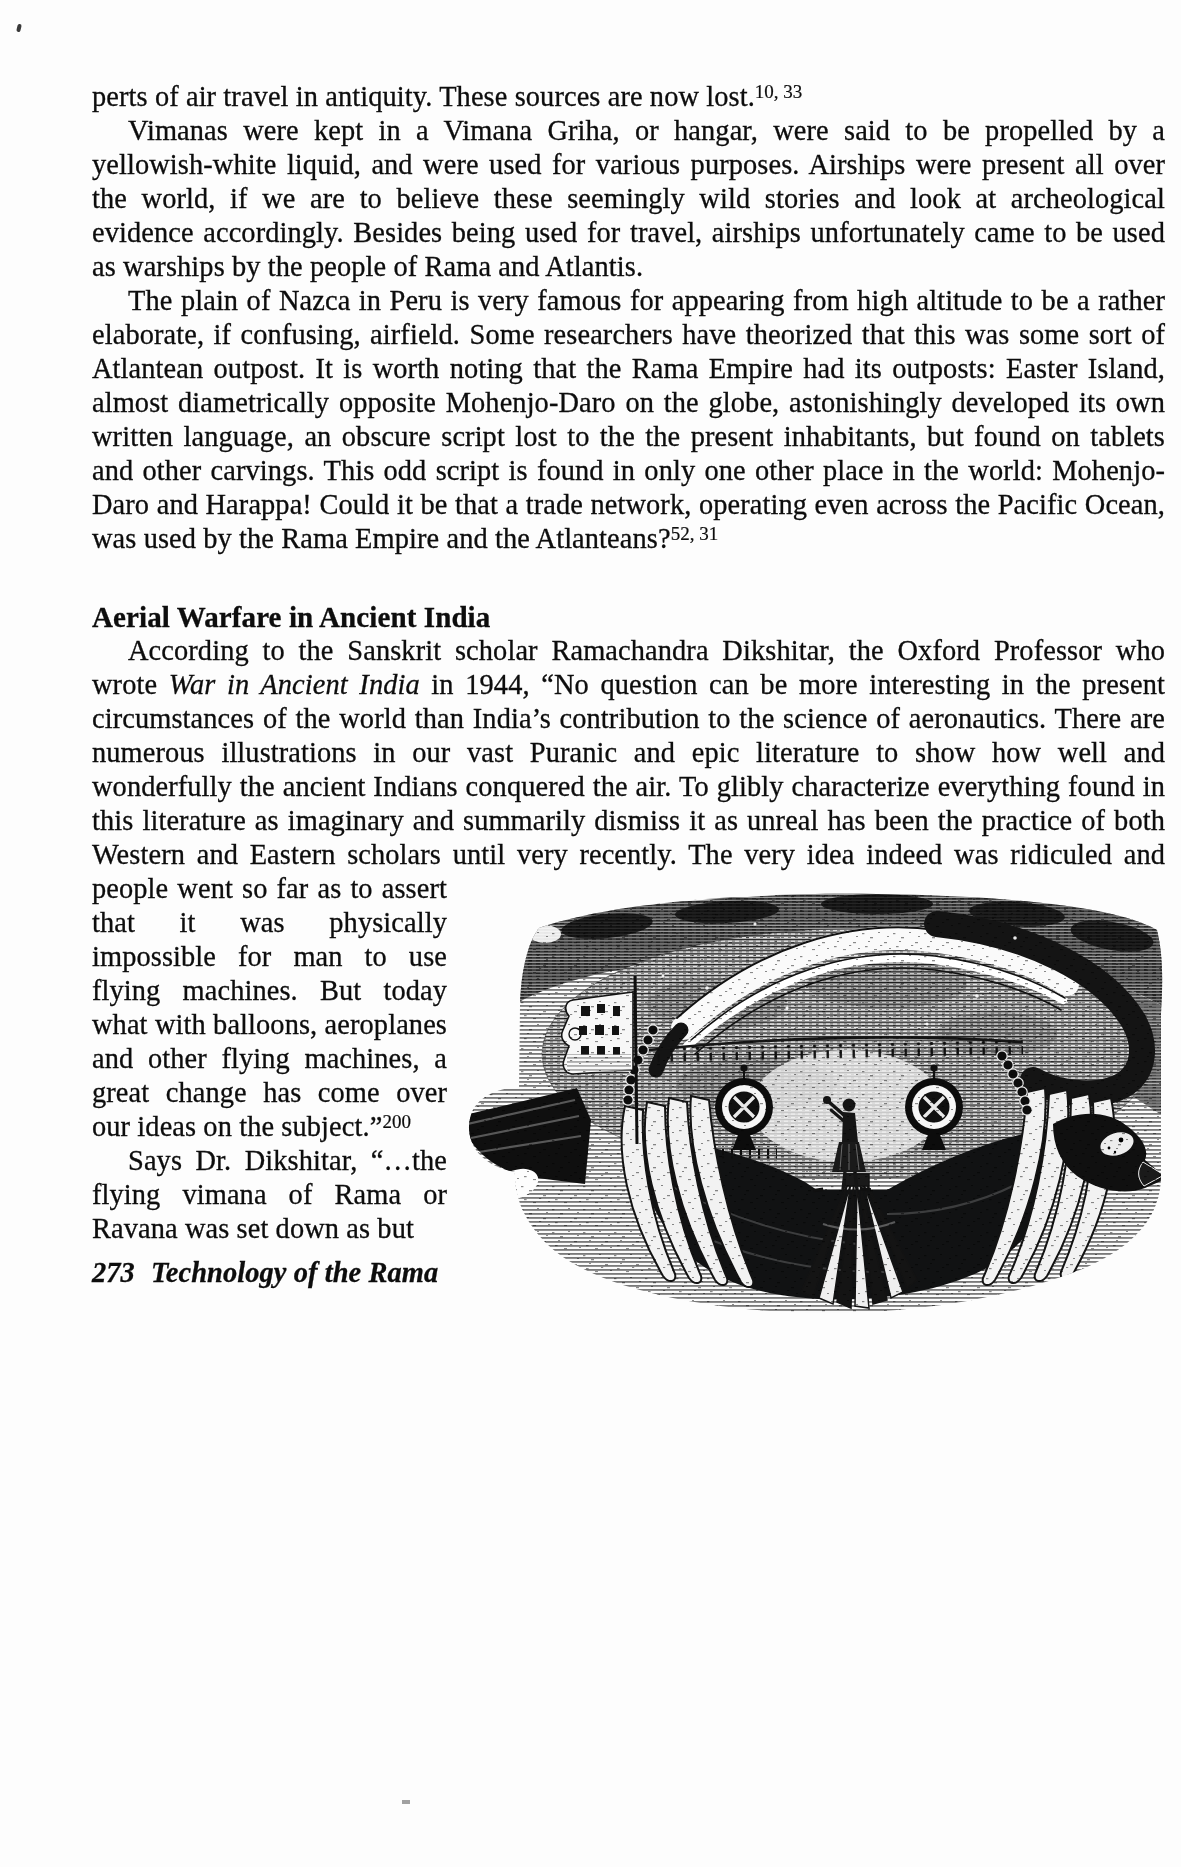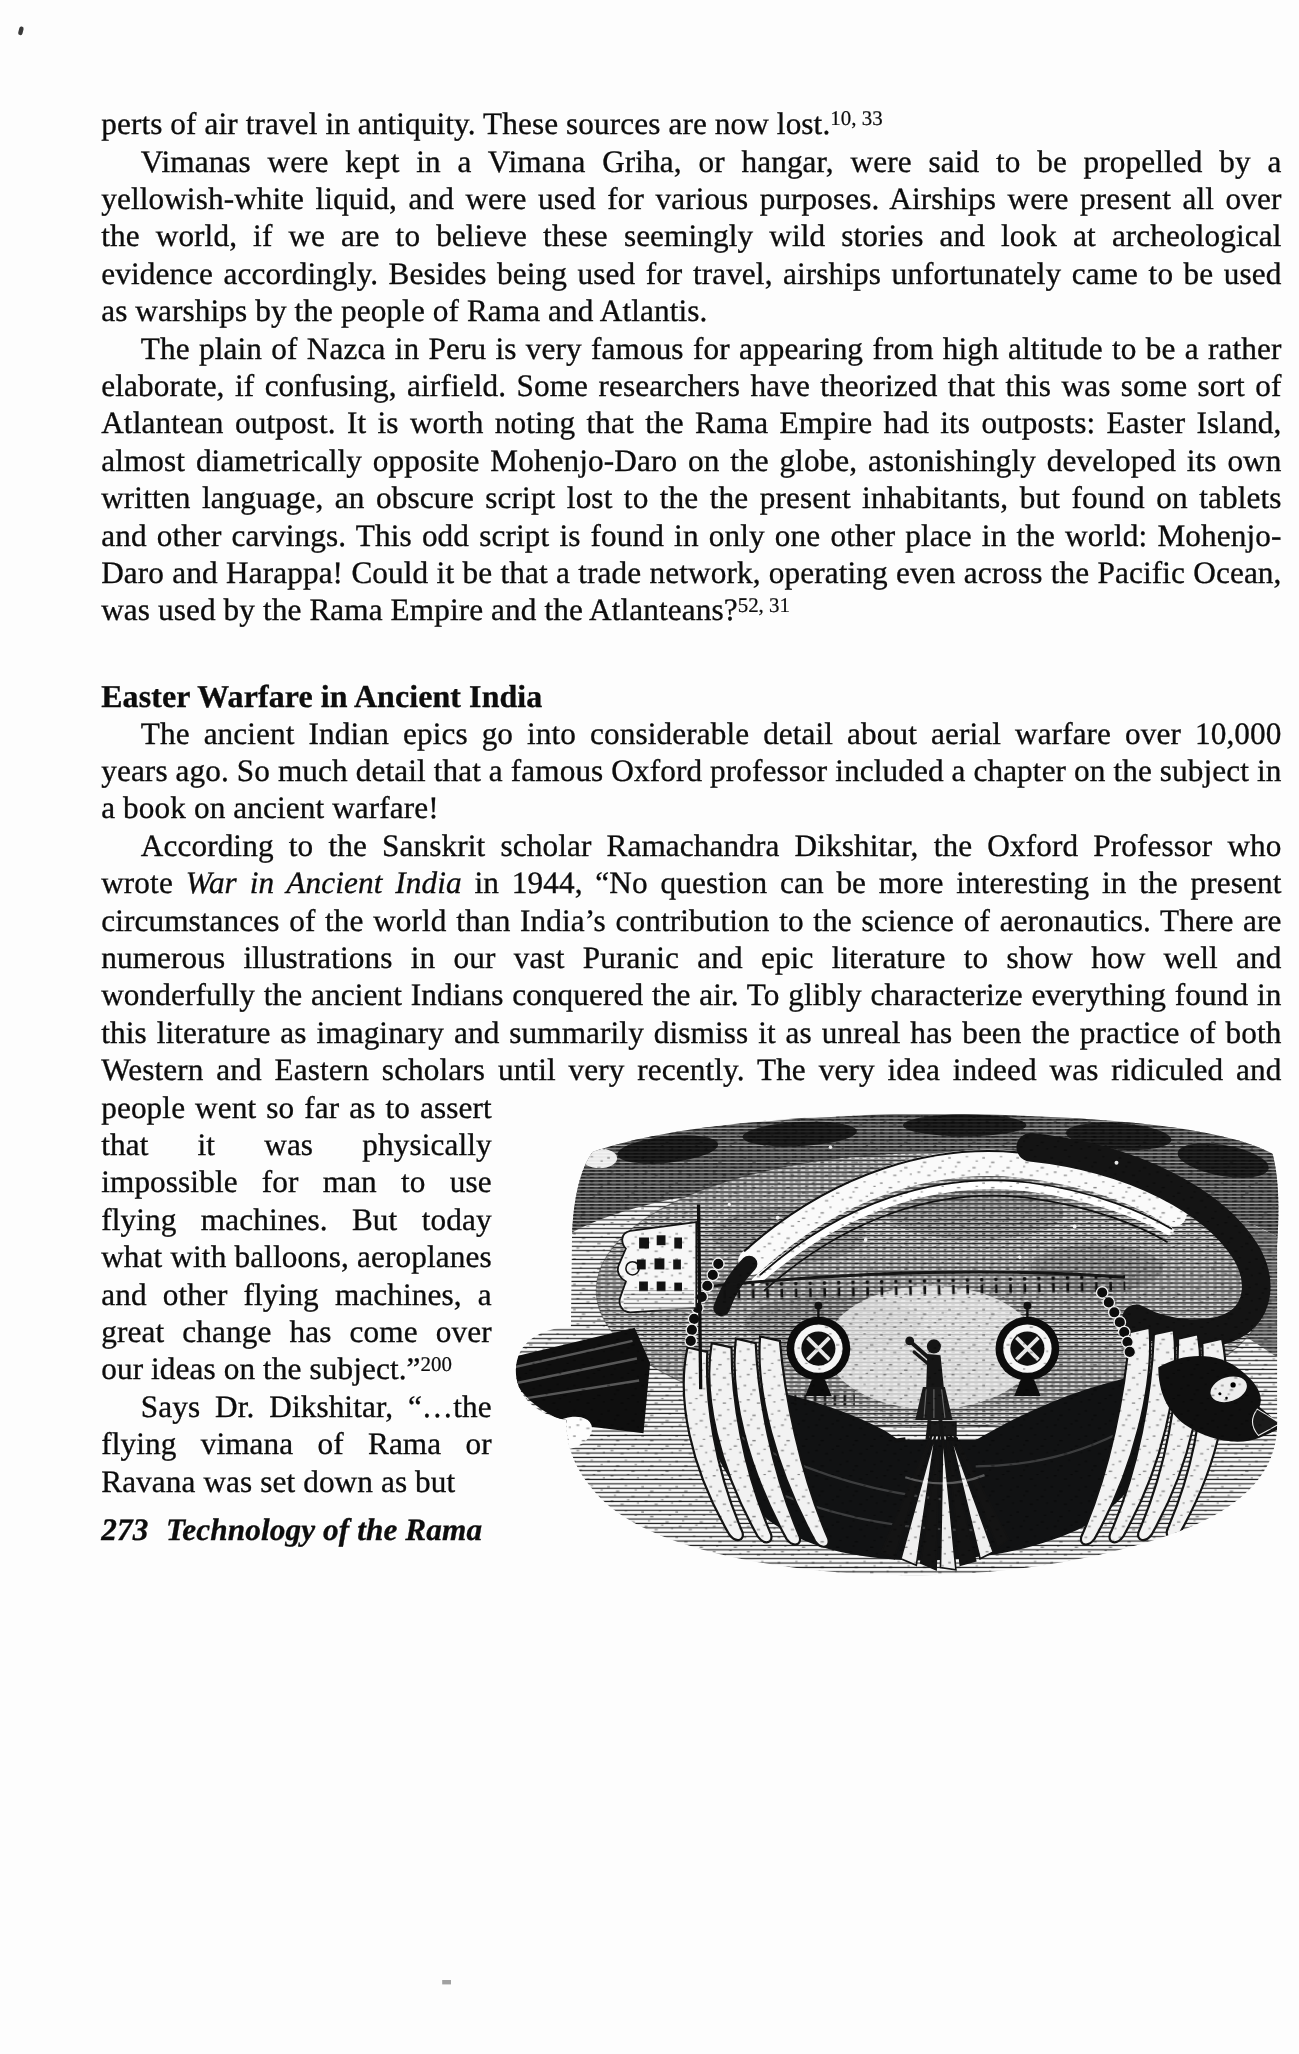--- a/index.html
+++ b/index.html
@@ -4,21 +4,21 @@
 <style>
   html, body { margin:0; padding:0; }
   body {
     width:1181px; height:1867px; position:relative; overflow:hidden;
     background:#fdfdfd; color:#0d0d0d;
     font-family:"Liberation Serif","DejaVu Serif",serif;
   }
   .page { position:absolute; inset:0; padding:80px 16px 0 92px; box-sizing:border-box; }
   .text {
     width:1073px; font-size:28.4px; line-height:34px; text-align:justify;
-    letter-spacing:0.1px;margin-top:17px; -webkit-text-stroke:0.3px #0d0d0d;
+    letter-spacing:0.1px; -webkit-text-stroke:0.3px #0d0d0d;
   }
   .text p { margin:0; text-indent:36px; }
   .text p.noindent { text-indent:0; }
   sup { font-size:19px; line-height:0; vertical-align:8px; letter-spacing:0; -webkit-text-stroke:0.2px #0d0d0d; }
   h2.heading { font-size:29px; font-weight:bold; margin:44px 0 0 0; text-indent:0; text-align:left; }
   em.book { }
   .illustration-float { float:right; width:708px; height:434px; margin:12px 0 6px 10px; }
   .illustration-float svg { display:block; width:708px; height:434px; }
   .footer { margin-top:10px; font-weight:bold; font-style:italic; font-size:28.4px; text-align:left; }
   .footer .num { margin-right:16px; }
@@ -34,23 +34,22 @@
   <div class="speck speck-b"></div>
 
   <main class="text">
 
     <p class="noindent"><span>perts of air travel in antiquity. These sources are now lost.</span><sup>10, 33</sup></p>
 
     <p>Vimanas were kept in a Vimana Griha, or hangar, were said to be propelled by a yellowish-white liquid, and were used for various purposes. Airships were present all over the world, if we are to believe these seemingly wild stories and look at archeological evidence accordingly. Besides being used for travel, airships unfortunately came to be used as warships by the people of Rama and Atlantis.</p>
 
     <p><span>The plain of Nazca in Peru is very famous for appearing from high altitude to be a rather elaborate, if confusing, airfield. Some researchers have theorized that this was some sort of Atlantean outpost. It is worth noting that the Rama Empire had its outposts: Easter Island, almost diametrically opposite Mohenjo-Daro on the globe, astonishingly developed its own written language, an obscure script lost to the the present inhabitants, but found on tablets and other carvings. This odd script is found in only one other place in the world: Mohenjo-Daro and Harappa! Could it be that a trade network, operating even across the Pacific Ocean, was used by the Rama Empire and the Atlanteans?</span><sup>52, 31</sup></p>
 
-    <h2 class="heading">Easter Warfare in Ancient India</h2>
-
-    <p>The ancient Indian epics go into considerable detail about aerial warfare over 10,000 years ago. So much detail that a famous Oxford professor included a chapter on the subject in a book on ancient warfare!</p>
+    <h2 class="heading">Aerial Warfare in Ancient India</h2>
+
 
     <p><span>According to the Sanskrit scholar Ramachandra Dikshitar, the Oxford Professor who wrote </span><em class="book">War in Ancient India</em><span> in 1944, “No question can be more interesting in the present circumstances of the world than India’s contribution to the science of aeronautics. There are numerous illustrations in our vast Puranic and epic literature to show how well and wonderfully the ancient Indians conquered the air. To glibly characterize everything found in this literature as imaginary and summarily dismiss it as unreal has been the practice of both Western and Eastern scholars until </span><span class="illustration-float" aria-label="engraving-of-winged-vimana-flying-machine-with-two-wheels-flag-and-standing-figure">
       <svg viewBox="0 0 708 434" xmlns="http://www.w3.org/2000/svg">
         <defs>
           <pattern id="h1" width="6" height="4" patternUnits="userSpaceOnUse">
             <rect width="6" height="4" fill="#fbfbfb"></rect>
                 <rect y="1.4" width="6" height="1.1" fill="#262626"></rect>
           </pattern>
           <pattern id="h2" width="7" height="3.6" patternUnits="userSpaceOnUse">
             <rect width="7" height="3.6" fill="#f2f2f2"></rect>

